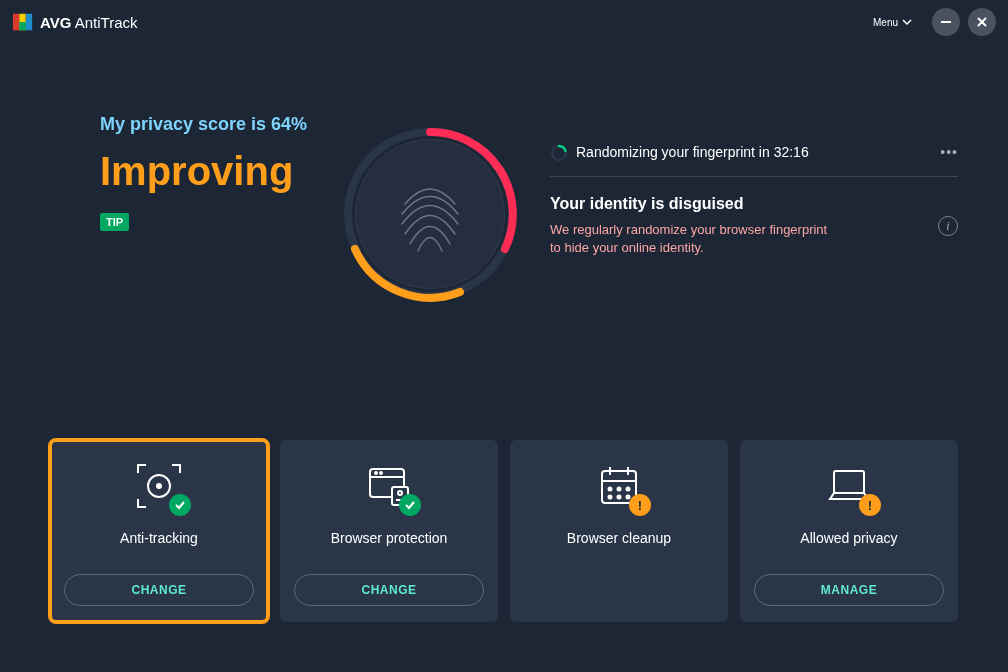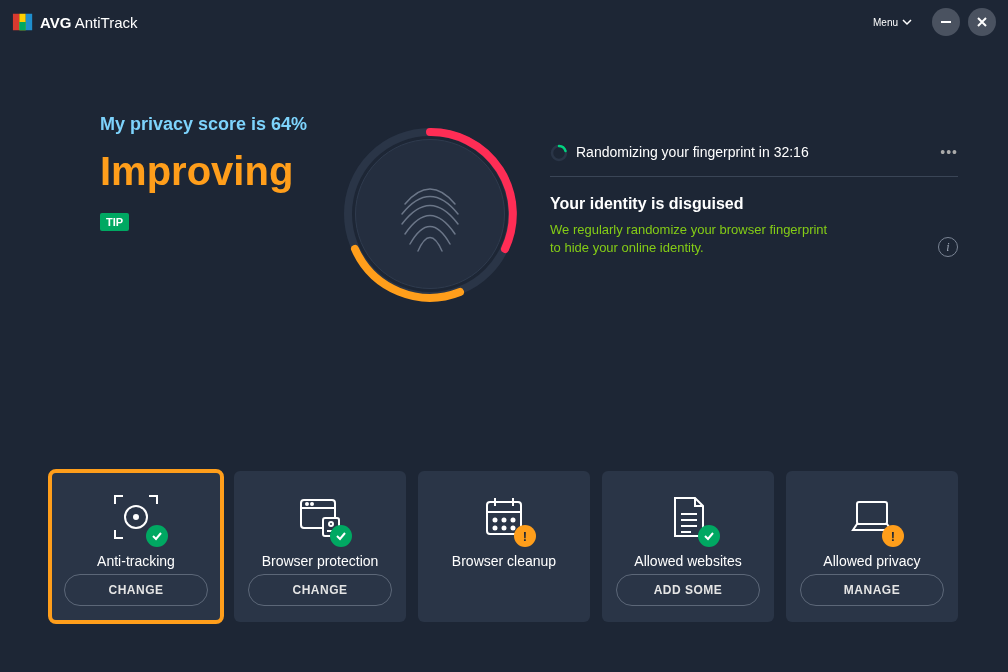--- a/index.html
+++ b/index.html
@@ -63,23 +63,23 @@
     position:absolute; top:15px; left:15px; width:150px; height:150px;
     border-radius:50%; background:#242e3f;
     display:flex; align-items:center; justify-content:center;
     border:1px solid #2f3b4e;
   }
 
   .right-info { flex:1; padding-left: 30px; padding-top: 30px; }
   .rand-row { display:flex; gap:8px; font-size:14px; color:#fff; }
   .rand-dots { margin-left:auto; letter-spacing:1px; cursor:pointer; color:#aaa; }
   .divider { border:none; border-top:1px solid #3a4556; margin:14px 0 18px 0; }
-  .identity-row { display:flex; align-items:flex-end; }
+  .identity-row { display:flex; align-items:center; }
   .identity-title { font-size:16px; font-weight:700; margin-bottom:8px;}
-  .identity-desc { font-size:13px; color:#84cc16; line-height:1.4; max-width:280px;}
+  .identity-desc { font-size:13px; color:#fca5a5; line-height:1.4; max-width:280px;}
   .info-icon {
     margin-left:auto;
     width:20px; height:20px; border:1.5px solid #7a8494; border-radius:50%;
     display:flex; align-items:center; justify-content:center;
     font-size:12px; color:#9ca5b4; font-family:Georgia,serif; font-style:italic;
     cursor:pointer; flex-shrink:0;
   }
 
   .cards {
     display:flex; gap:12px;
@@ -99,24 +99,24 @@
   }
   .card-icon-wrap { position:relative; width:56px; height:56px; display:flex; align-items:center; justify-content:center;}
   .card-badge {
     position:absolute; right:-4px; bottom:-2px;
     width:22px; height:22px; border-radius:50%;
     display:flex; align-items:center; justify-content:center;
     font-size:13px; font-weight:bold;
   }
   .badge-ok { background:#00a862; color:#fff;}
   .badge-warn { background:#ff9e1b; color:#1d2635;}
-  .card-title { margin-top:8px; font-size:14px; color:#fff; text-align:center;}
+  .card-title { margin-top:16px; font-size:14px; color:#fff; text-align:center;}
   .card-btn {
-    margin-top:5px;
-    border:1px solid #5c6778; background:transparent; color:#e5e5e5;
+    margin-top:28px;
+    border:1px solid #5c6778; background:transparent; color:#5eead4;
     border-radius:18px; padding:8px 0; width:100%;
     font-size:12px; font-weight:700; letter-spacing:0.5px;
     cursor:pointer;
   }
 </style>
 </head>
 <body>
 
 <div class="titlebar">
   <div class="logo-box">
@@ -256,41 +256,20 @@
           <circle cx="18" cy="38" r="1.5" fill="#fff"></circle>
             <circle cx="27" cy="38" r="1.5" fill="#fff"></circle>
             <circle cx="36" cy="38" r="1.5" fill="#fff"></circle>
         </g>
       </svg>
       <div class="card-badge badge-warn">!</div>
     </div>
     <div class="card-title">Browser cleanup</div>
   </div>
 
-  <div class="card">
-    <div class="card-icon-wrap">
-      <svg width="54" height="54" viewBox="0 0 54 54">
-        <g fill="none" stroke="#fff" stroke-width="2">
-          <path d="M14 8 H34 L42 16 V46 H14 Z"></path>
-          <path d="M34 8 V16 H42"></path>
-          <line x1="20" y1="24" x2="36" y2="24"></line>
-            <line x1="20" y1="30" x2="36" y2="30"></line>
-          <line x1="20" y1="36" x2="36" y2="36"></line>
-            <line x1="20" y1="42" x2="30" y2="42"></line>
-        </g>
-      </svg>
-      <div class="card-badge badge-ok">
-        <svg width="12" height="12" viewBox="0 0 12 12">
-            <path d="M2 6 L5 9 L10 3" stroke="#fff" stroke-width="2" fill="none"></path>
-          </svg>
-      </div>
-    </div>
-    <div class="card-title">Allowed websites</div>
-    <button class="card-btn">ADD SOME</button>
-  </div>
 
   <div class="card">
     <div class="card-icon-wrap">
       <svg width="54" height="54" viewBox="0 0 54 54">
         <g fill="none" stroke="#fff" stroke-width="2">
           <rect x="12" y="12" width="30" height="22" rx="2"></rect>
           <path d="M8 40 H46 L42 34 H12 Z"></path>
         </g>
       </svg>
       <div class="card-badge badge-warn">!</div>

